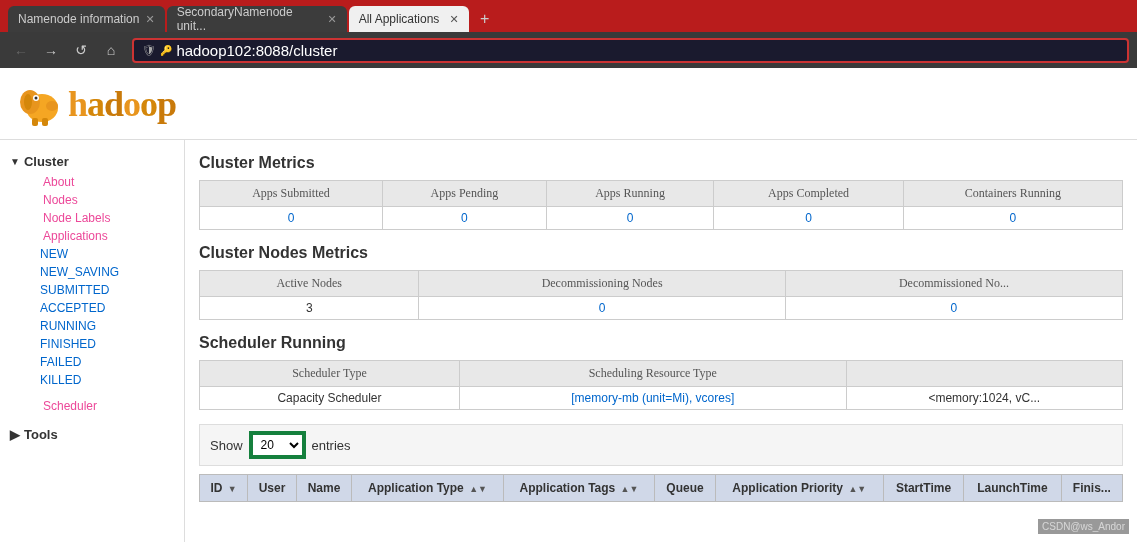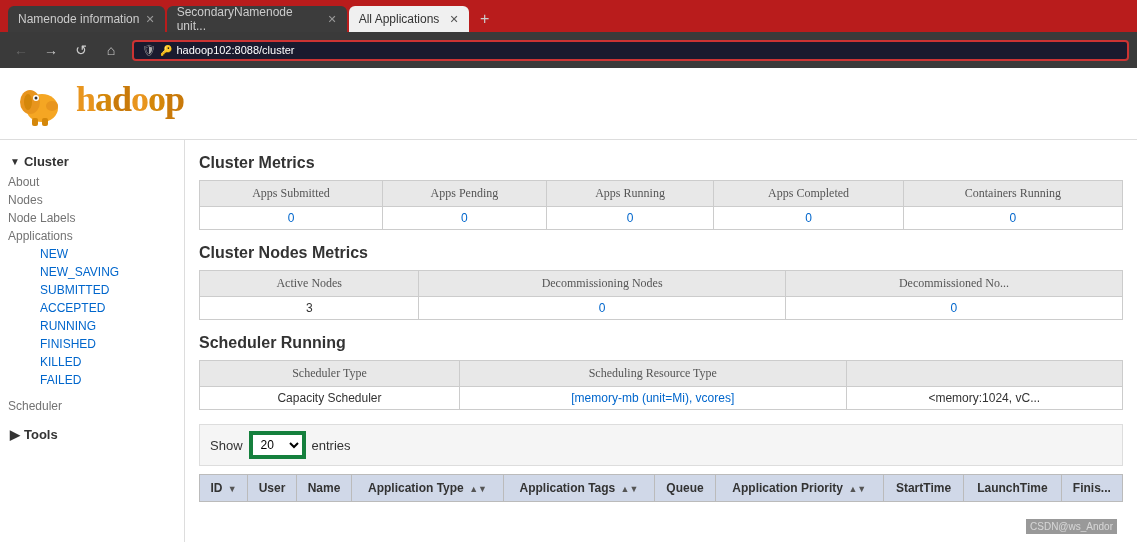--- a/index.html
+++ b/index.html
@@ -87,21 +87,21 @@
       border: 2px solid #cc3333;
       border-radius: 4px;
       padding: 2px 8px;
       gap: 4px;
     }
     .address-icon { color: #aaa; font-size: 11px; }
     .address-input {
       background: transparent;
       border: none;
       color: #fff;
-      font-size: 11px;
+      font-size: 15px;
       flex: 1;
       outline: none;
     }
 
     
     .page-wrapper {
       display: flex;
       flex-direction: column;
       height: calc(542px - 68px);
       background: #fff;
@@ -111,21 +111,22 @@
     .page-header {
       background: #fff;
       padding: 8px 16px;
       border-bottom: 1px solid #ddd;
       height: 72px;
       display: flex;
       align-items: center;
     }
     .hadoop-logo {
       display: flex;
-      gap: 8px;
+      align-items: center;
+      gap: 0;
     }
     .hadoop-elephant {
       width: 52px; height: 52px;
     }
     .hadoop-text {
       font-size: 36px;
       font-weight: bold;
       color: #f5a623;
       font-family: Georgia, serif;
       letter-spacing: -1px;
@@ -153,25 +154,26 @@
       align-items: center;
       padding: 4px 10px;
       font-weight: bold;
       font-size: 13px;
       color: #333;
       gap: 4px;
     }
     .sidebar-section-title .arrow { font-size: 10px; }
     .sidebar-link {
       display: block;
-      padding: 2px 8px;
-      color: #737373;
+      padding: 2px 16px;
+      color: #ec4899;
       text-decoration: none;
       font-size: 12px;
       cursor: pointer;
+      margin-left: 27px;
     }
     .sidebar-sublink {
       display: block;
       padding: 2px 40px;
       color: #0066cc;
       text-decoration: none;
       font-size: 12px;
       cursor: pointer;
     }
     .sidebar-divider { height: 8px; }
@@ -264,21 +266,21 @@
     }
     .apps-table th .sort-arrow {
       font-size: 9px;
       margin-left: 2px;
       color: #555;
     }
 
     .watermark {
       position: fixed;
       bottom: 8px;
-      right: 20px;
+      right: 8px;
       font-size: 10px;
       color: rgba(255,255,255,0.6);
       background: rgba(0,0,0,0.4);
       padding: 2px 4px;
       pointer-events: none;
     }
   </style>
 </head>
 <body>
 
@@ -345,22 +347,22 @@
       <a class="sidebar-link">About</a>
       <a class="sidebar-link">Nodes</a>
       <a class="sidebar-link">Node Labels</a>
       <a class="sidebar-link">Applications</a>
       <a class="sidebar-sublink">NEW</a>
       <a class="sidebar-sublink">NEW_SAVING</a>
       <a class="sidebar-sublink">SUBMITTED</a>
       <a class="sidebar-sublink">ACCEPTED</a>
       <a class="sidebar-sublink">RUNNING</a>
       <a class="sidebar-sublink">FINISHED</a>
+      <a class="sidebar-sublink">FAILED</a>
       <a class="sidebar-sublink">KILLED</a>
-      <a class="sidebar-sublink">FAILED</a>
       <div class="sidebar-divider"></div>
       <a class="sidebar-link">Scheduler</a>
       <div class="sidebar-divider"></div>
       <div class="sidebar-tools">
         <span class="arrow">▶</span>
         <span>Tools</span>
       </div>
     </div>
 
     <div class="content">

